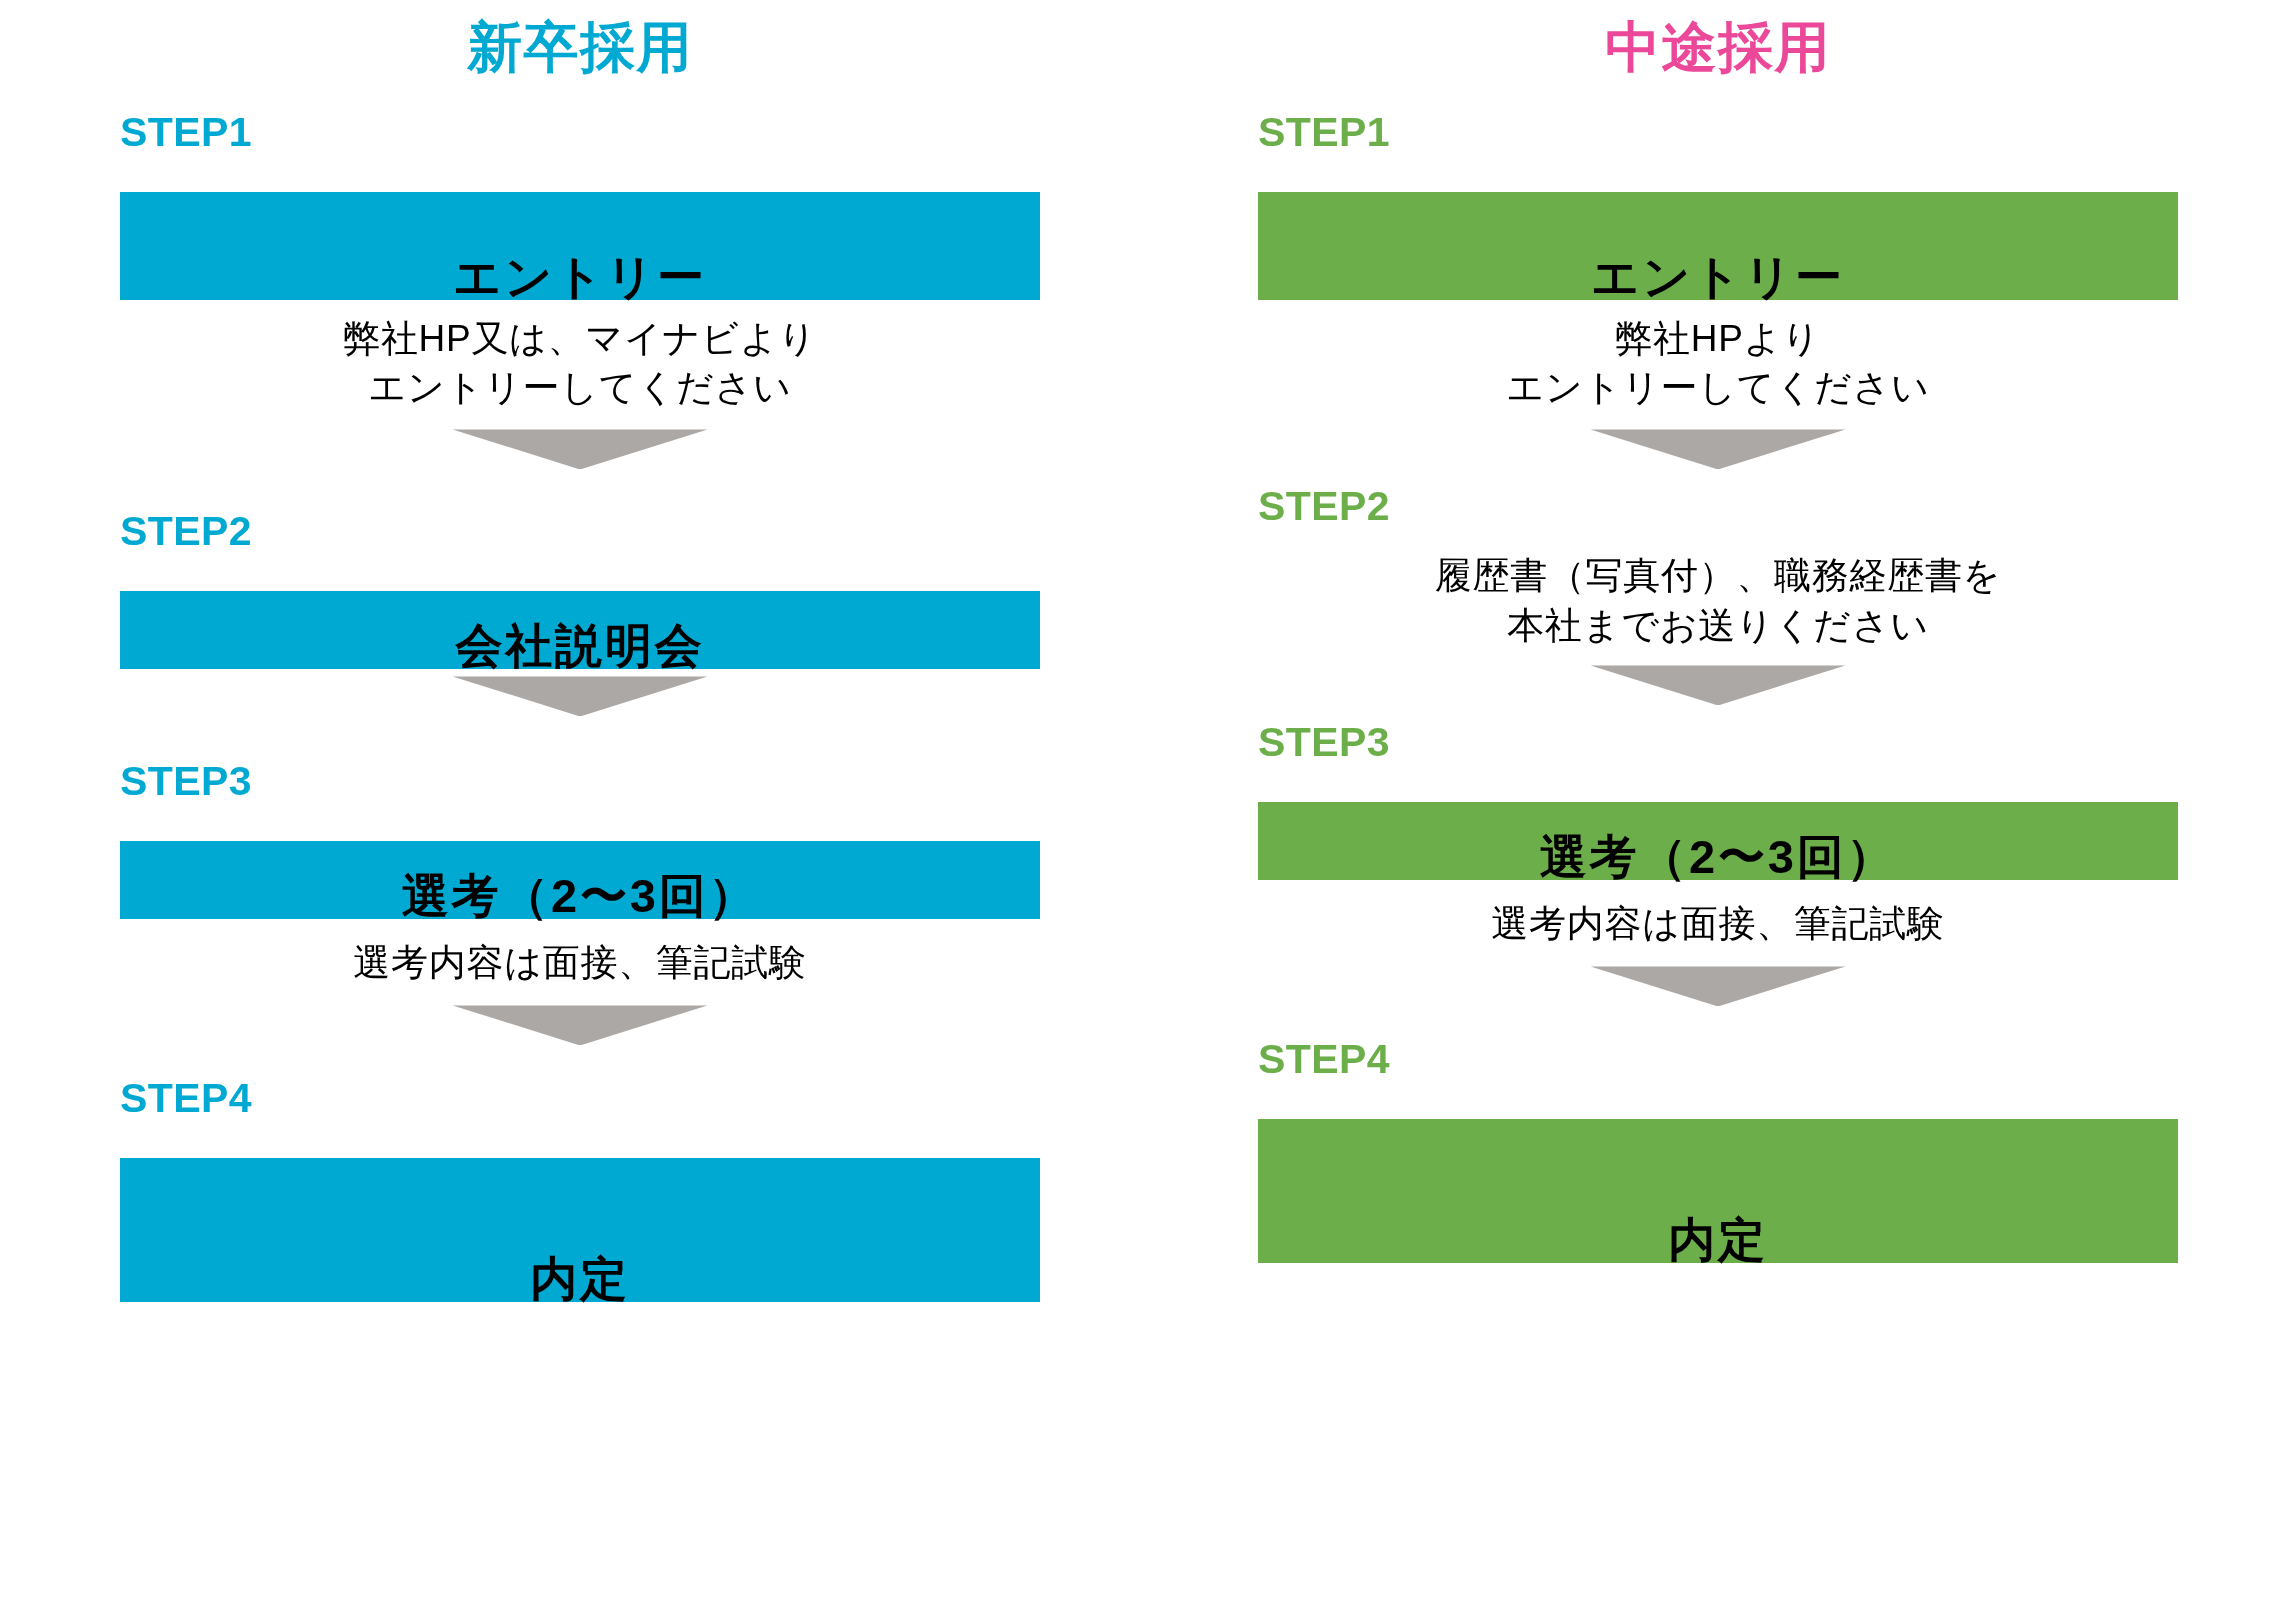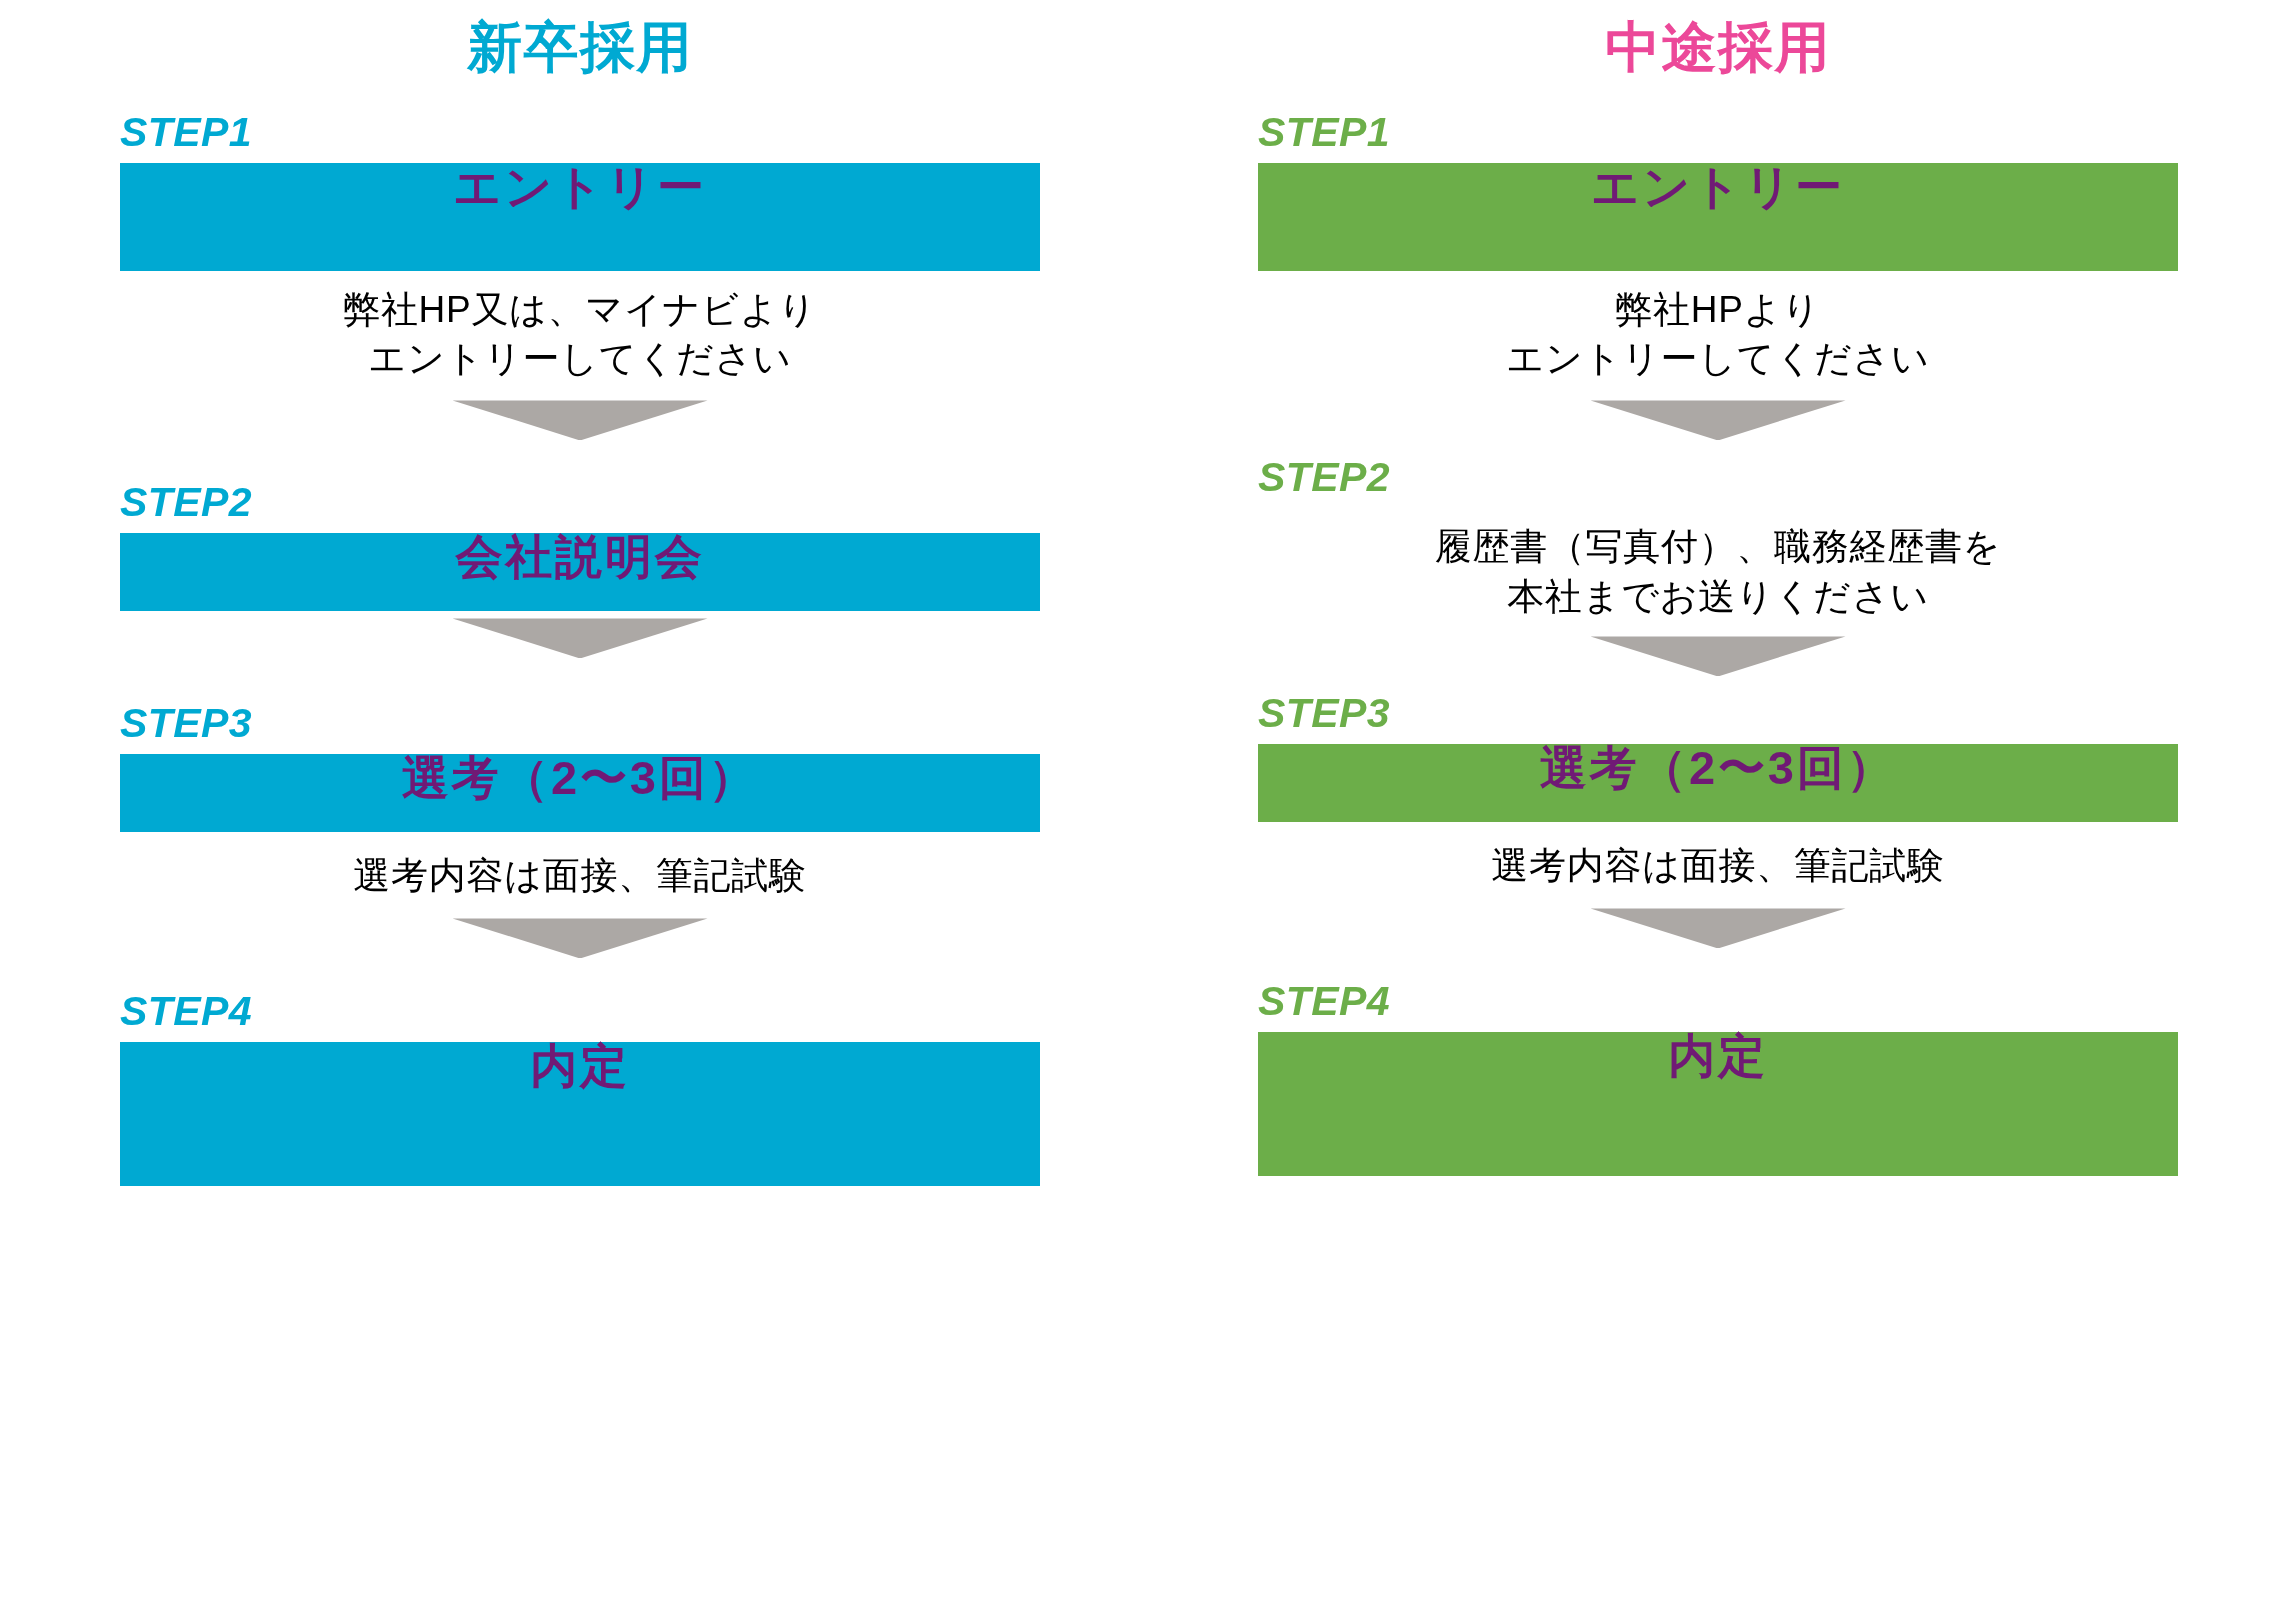--- a/index.html
+++ b/index.html
@@ -44,38 +44,38 @@
   .col-title.green { color: #ec4899; }
 
   
   .step-label {
     font-size: 41px;
     font-weight: bold;
     line-height: 1;
     letter-spacing: 0.4px;
     text-align: left;
     white-space: nowrap;
-    font-style: italic;
   }
   .step-label.cyan  { color: #00a9d2; }
   .step-label.green { color: #6cae49; }
 
   
   .step-bar {
     width: 920px;
     display: flex;
-    align-items: flex-start;
+    align-items: flex-end;
     justify-content: center;
-    color: #701a75;
+    color: #000000;
     font-size: 47px;
     font-weight: bold;
     letter-spacing: 2.8px;
     line-height: 1;
     white-space: nowrap;
     box-sizing: border-box;
+    margin-top: 29px;
   }
   .step-bar.cyan  { background: #00a9d2; }
   .step-bar.green { background: #6cae49; }
 
   
   .step-desc {
     text-align: center;
     color: #000000;
     font-size: 37px;
     line-height: 1.33;

